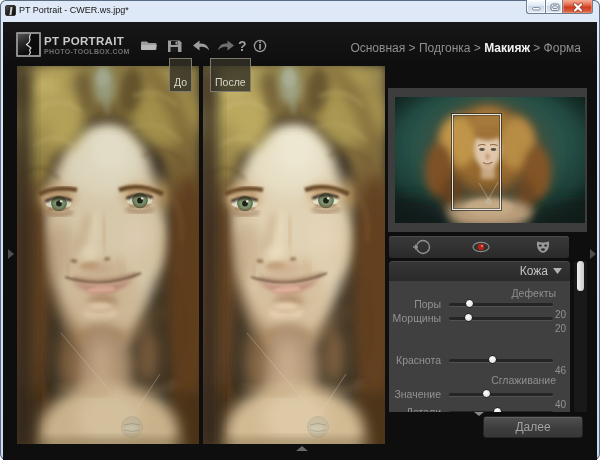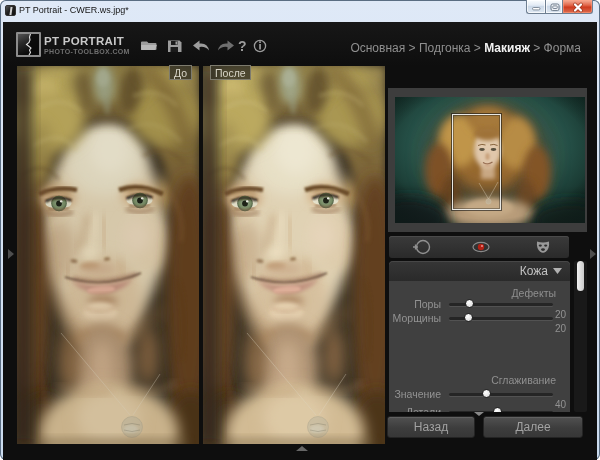--- a/index.html
+++ b/index.html
@@ -22,21 +22,21 @@
 #logo{position:absolute;left:13px;top:10px;width:25px;height:25px;border:2px solid #8d8d8d;border-radius:1px;background:linear-gradient(155deg,#555 0%,#2a2a2a 35%,#0c0c0c 75%)}
 #logo svg{position:absolute;left:0;top:0}
 #ptname{position:absolute;left:41px;top:13px;font-size:11.5px;font-weight:bold;letter-spacing:0.3px;color:#c9c9c9}
 #ptsub{position:absolute;left:41px;top:26px;font-size:7px;font-weight:bold;letter-spacing:0.35px;color:#6f6f6f}
 #crumbs{position:absolute;right:16px;top:19px;font-size:12px;color:#8f8f8f}
 #crumbs b{color:#f1f1f1;font-weight:bold}
 
 #pL{position:absolute;left:14px;top:44px;width:182px;height:378px;overflow:hidden}
 #pR{position:absolute;left:200px;top:44px;width:182px;height:378px;overflow:hidden}
 #pR svg{filter:brightness(1.05) saturate(.96)}
-.taglab{position:absolute;top:43px;height:15px;line-height:14px;padding:0 4px;background:rgba(52,50,38,.82);border:1px solid #7d7b6e;color:#d9d6c9;font-size:10.5px;z-index:5}
+.taglab{position:absolute;top:36px;height:15px;line-height:14px;padding:16px 4px;background:rgba(52,50,38,.82);border:1px solid #7d7b6e;color:#d9d6c9;font-size:10.5px;z-index:5}
 
 #navhead{position:absolute;left:385px;top:45px;width:199px;height:21px;background:linear-gradient(#3b3b3b,#2f2f2f);border-radius:4px 4px 0 0;box-shadow:inset 0 1px 0 #4d4d4d}
 #navbody{position:absolute;left:385px;top:66px;width:199px;height:144px;background:#3d3d3d}
 #thumb{position:absolute;left:392px;top:75px;width:190px;height:126px;overflow:hidden}
 #viewrect{position:absolute;left:449px;top:92px;width:49px;height:96px;border:1px solid #e8e8e4;box-shadow:0 0 0 1px rgba(20,20,20,.6),inset 0 0 0 1px rgba(20,20,20,.35);z-index:4}
 #iconbar{position:absolute;left:386px;top:214px;width:180px;height:22px;background:linear-gradient(#3a3a3a,#2a2a2a);border-radius:3px;box-shadow:inset 0 1px 0 #4a4a4a}
 #kozha{position:absolute;left:386px;top:239px;width:181px;height:151px;background:#404040;border-radius:4px 4px 0 0;overflow:hidden}
 #khead{position:absolute;left:0;top:0;width:181px;height:20px;background:linear-gradient(#363636,#2a2a2a);border-radius:4px 4px 0 0;box-shadow:inset 0 1px 0 #474747}
 #khead .t{position:absolute;right:22px;top:3px;font-size:12px;color:#c2c2c2}
 .seclab{position:absolute;right:14px;font-size:10.5px;color:#8f8f8f}
@@ -324,39 +324,44 @@
           <span class="track"></span>
           <span class="knob" style="left:76px"></span>
           <span class="val">20</span>
         </div>
       <div class="srow" style="top:50px">
           <span class="lab">Морщины</span>
           <span class="track"></span>
           <span class="knob" style="left:75px"></span>
           <span class="val">20</span>
         </div>
+      <div class="srow" style="top:92px">
+          <span class="lab">Краснота</span>
+          <span class="track"></span>
+          <span class="knob" style="left:99px"></span>
+          <span class="val">46</span>
+        </div>
 
       <div class="seclab" style="top:113px">Сглаживание</div>
       <div class="srow" style="top:126px">
           <span class="lab">Значение</span>
           <span class="track"></span>
           <span class="knob" style="left:93px"></span>
           <span class="val">40</span>
         </div>
       <div class="srow" style="top:144px">
           <span class="lab">Детали</span>
           <span class="track"></span>
           <span class="knob" style="left:104px"></span>
           <span class="val">0</span>
         </div>
     </div>
     <div id="sbar">
         <div id="sthumb"></div>
       </div>
-    <div class="btn" style="left:384px;width:88px">Назад</div>
     <div class="btn" style="left:480px;width:100px">Далее</div>
 
     <svg class="abs" style="left:5px;top:227px" width="6" height="10">
         <path d="M0 0 L6 5 L0 10 z" fill="#4e4e4e"></path>
       </svg>
     <svg class="abs" style="left:587px;top:227px" width="6" height="10">
         <path d="M0 0 L6 5 L0 10 z" fill="#4e4e4e"></path>
       </svg>
     <svg class="abs" style="left:293px;top:424px" width="12" height="5">
         <path d="M0 5 L6 0 L12 5 z" fill="#666"></path>

